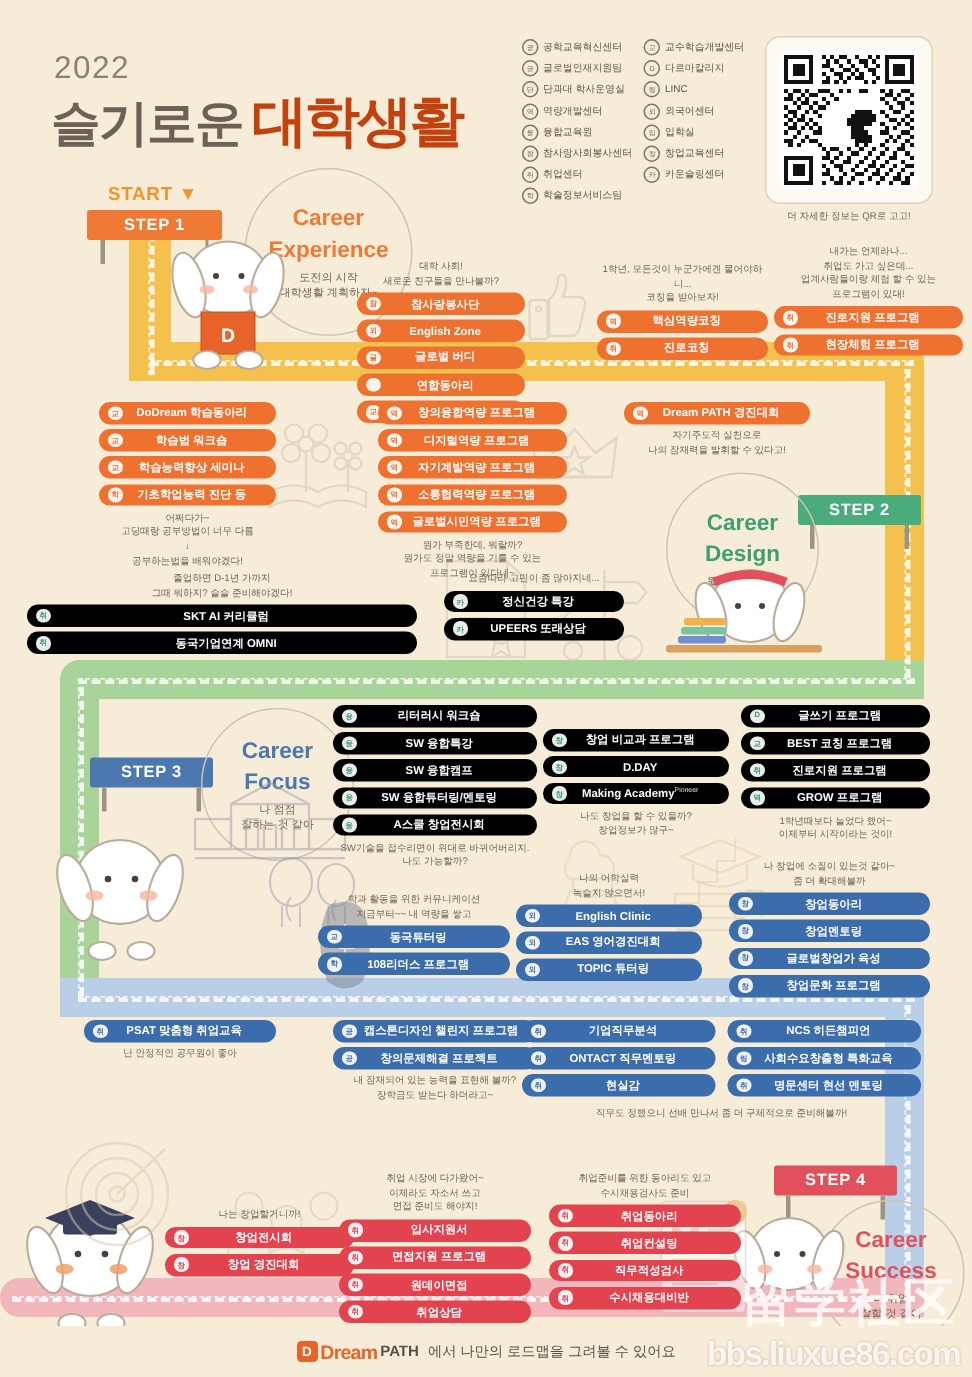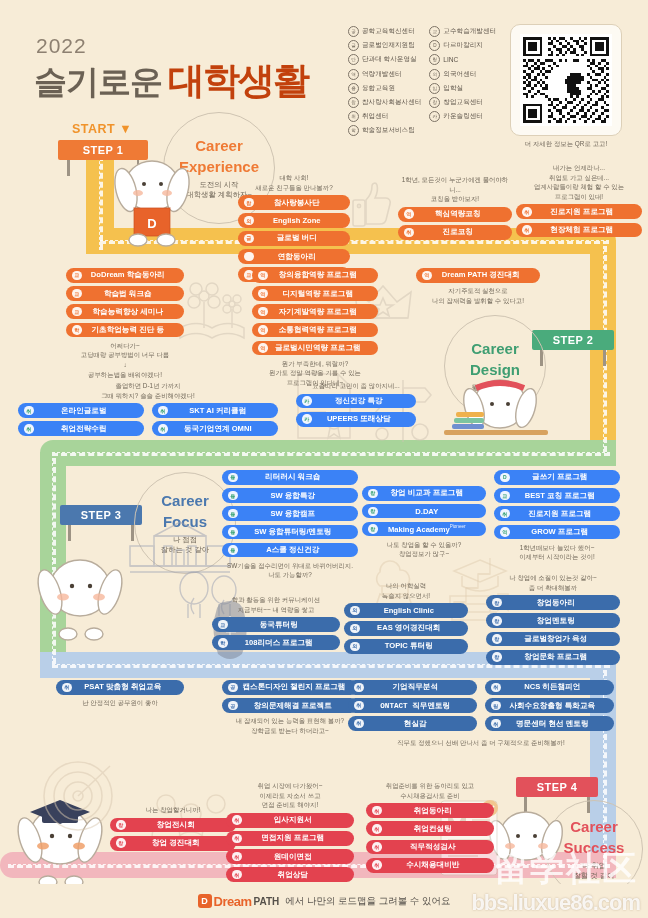--- a/index.html
+++ b/index.html
@@ -64,21 +64,21 @@
   
   .grp{position:absolute;}
   .note{font-size:6.4px;color:#6e6557;text-align:center;line-height:1.5;margin:3px 0;white-space:pre-line;}
   .pill{display:flex;align-items:center;gap:5px;border-radius:9px;padding:2.4px 6px;margin-bottom:3.4px;
     color:#fff;font-size:7.6px;font-weight:bold;position:relative;}
   .pill .bul{width:9.5px;height:9.5px;border-radius:50%;background:rgba(255,255,255,.92);
     display:flex;align-items:center;justify-content:center;font-size:5px;flex:0 0 auto;font-weight:bold;}
   .pill .txt{flex:1;text-align:center;padding-right:9px;white-space:nowrap;}
   .pill .sup{font-size:4.6px;font-weight:normal;opacity:.9;}
   .c-or{background:#ef7130;} .c-or .bul{color:#ef7130;}
-  .c-gr{background:#3b82f6;} .c-gr .bul{color:#2f9e6e;}
+  .c-gr{background:#000000;} .c-gr .bul{color:#2f9e6e;}
   .c-bl{background:#3b6cab;} .c-bl .bul{color:#3b6cab;}
   .c-rd{background:#e3424f;} .c-rd .bul{color:#e3424f;}
 
   
   .deco{position:absolute;opacity:.5;}
 
   
   .mascot{position:absolute;}
 
   
@@ -776,30 +776,20 @@
       <div class="note">자기주도적 실천으로
 나의 잠재력을 발휘할 수 있다고!</div>
     </div>
   <div class="grp" style="left:18px;top:378px;width:260px;">
       <div class="note">졸업하면 D-1년 가까지
 그때 뭐하지? 슬슬 준비해야겠다!</div>
       <div style="display: flex; gap: 8px;">
         <div style="flex: 1 1 0%;">
           <div class="pill c-gr">
             <span class="bul">취</span>
-            <span class="txt">온라인글로벌</span>
-          </div>
-          <div class="pill c-gr">
-            <span class="bul">취</span>
-            <span class="txt">취업전략수립</span>
-          </div>
-        </div>
-        <div style="flex: 1 1 0%;">
-          <div class="pill c-gr">
-            <span class="bul">취</span>
             <span class="txt">SKT AI 커리큘럼</span>
           </div>
           <div class="pill c-gr">
             <span class="bul">취</span>
             <span class="txt">동국기업연계 OMNI</span>
           </div>
         </div>
       </div>
     </div>
   <div class="grp" style="left:296px;top:378px;width:120px;">
@@ -826,21 +816,21 @@
       <div class="pill c-gr">
         <span class="bul">융</span>
         <span class="txt">SW 융합캠프</span>
       </div>
       <div class="pill c-gr">
         <span class="bul">융</span>
         <span class="txt">SW 융합튜터링/멘토링</span>
       </div>
       <div class="pill c-gr">
         <span class="bul">융</span>
-        <span class="txt">A스쿨 정신건강</span>
+        <span class="txt">A스쿨 창업전시회</span>
       </div>
       <div class="note">SW기술을 접수리면이 위대로 바뀌어버리지.
 나도 가능할까?</div>
     </div>
   <div class="grp" style="left:362px;top:470px;width:124px;margin-top:16px;">
       <div class="pill c-gr">
         <span class="bul">창</span>
         <span class="txt">창업 비교과 프로그램</span>
       </div>
       <div class="pill c-gr">
@@ -937,21 +927,21 @@
       </div>
       <div class="pill c-bl">
         <span class="bul">공</span>
         <span class="txt">창의문제해결 프로젝트</span>
       </div>
       <div class="note">내 잠재되어 있는 능력을 표현해 볼까?
 장학금도 받는다 하더라고~</div>
     </div>
   <div class="grp" style="left:348px;top:680px;width:266px;">
       <div style="display: flex; gap: 8px;">
-        <div style="flex: 1 1 0%; font-family: Liberation Mono, monospace;">
+        <div style="flex: 1 1 0%;">
           <div class="pill c-bl">
             <span class="bul">취</span>
             <span class="txt">기업직무분석</span>
           </div>
           <div class="pill c-bl">
             <span class="bul">취</span>
             <span class="txt">ONTACT 직무멘토링</span>
           </div>
           <div class="pill c-bl">
             <span class="bul">취</span>

